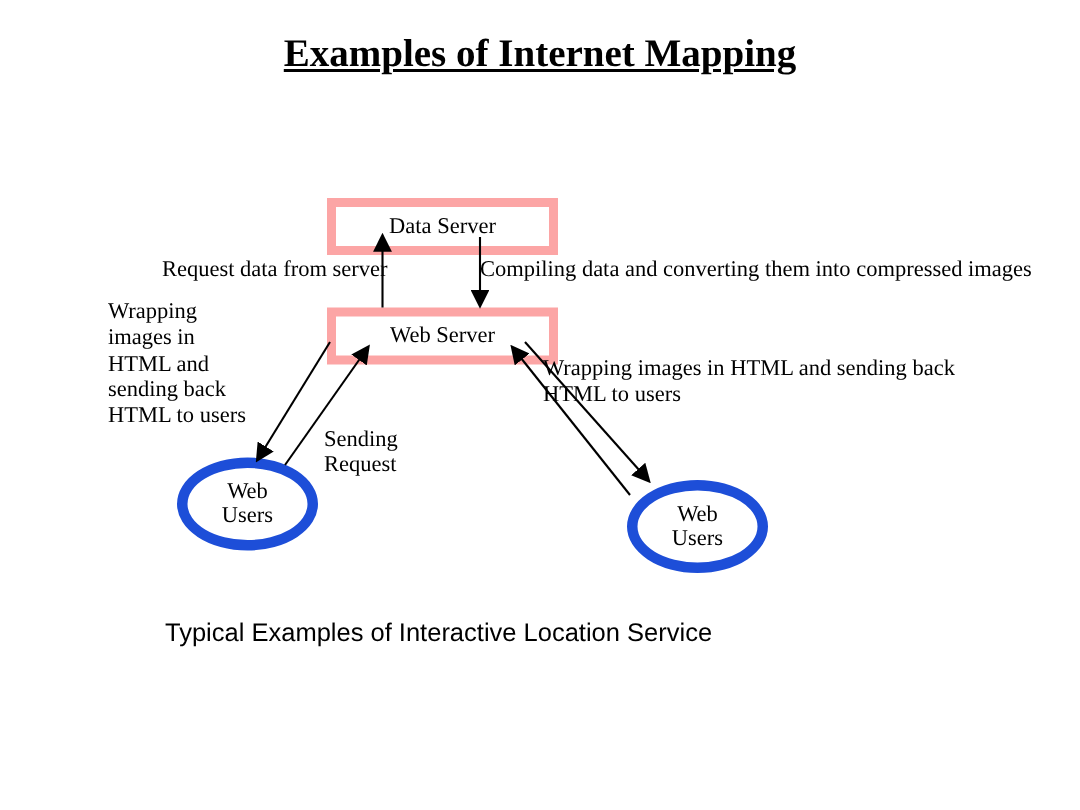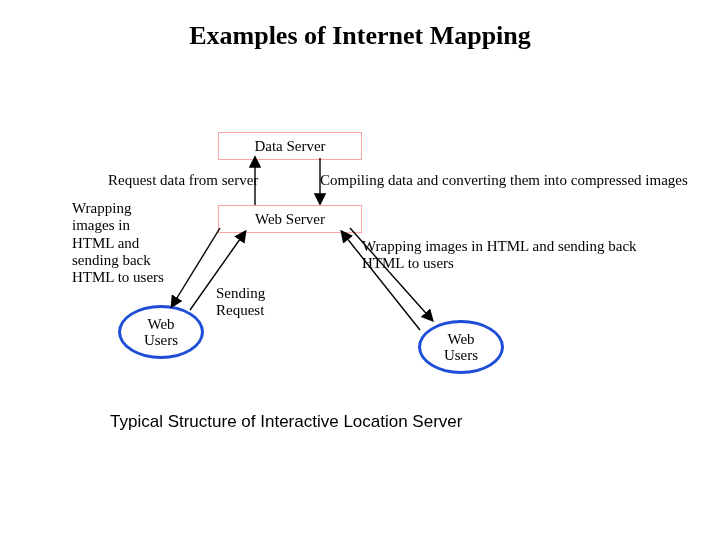--- a/index.html
+++ b/index.html
@@ -18,42 +18,43 @@
   }
   .title {
     position: absolute;
     top: 20px;
     left: 0;
     right: 0;
     text-align: center;
     font-weight: bold;
     font-size: 26px;
     line-height: 1.2;
+    text-decoration: underline;
   }
   .box {
     position: absolute;
-    border: 1px solid #fca5a5;
+    border: 6px solid #fca5a5;
     background: #fff;
     font-size: 15px;
     text-align: center;
     display: flex;
     align-items: center;
     justify-content: center;
     padding: 2px 6px;
   }
   .label {
     position: absolute;
     font-size: 15px;
     line-height: 1.15;
   }
   .ellipse {
     position: absolute;
     border-radius: 50%;
     background: #fff;
-    border: 3px solid #1d4ed8;
+    border: 7px solid #1d4ed8;
     font-size: 15px;
     display: flex;
     align-items: center;
     justify-content: center;
     text-align: center;
   }
   .caption {
     position: absolute;
     font-family: Verdana, Geneva, sans-serif;
     font-size: 17px;
@@ -97,21 +98,21 @@
   </div>
 
   <div class="ellipse" style="left:118px; top:305px; width:80px; height:48px;">
     <span style="line-height:1.1">Web<br>Users</span>
   </div>
 
   <div class="ellipse" style="left:418px; top:320px; width:80px; height:48px;">
     <span style="line-height:1.1">Web<br>Users</span>
   </div>
 
-  <div class="caption" style="left:110px; top:412px;">Typical Structure of Interactive Location Server</div>
+  <div class="caption" style="left:110px; top:412px;">Typical Examples of Interactive Location Service</div>
 
   <svg class="arrows">
     <defs>
       <marker id="arrow" markerWidth="9" markerHeight="9" refX="7" refY="4.5" orient="auto">
         <path d="M0,0 L9,4.5 L0,9 z" fill="#000"></path>
       </marker>
     </defs>
 
     <line x1="255" y1="205" x2="255" y2="158" stroke="#000" stroke-width="1.4" marker-end="url(#arrow)"></line>
 

